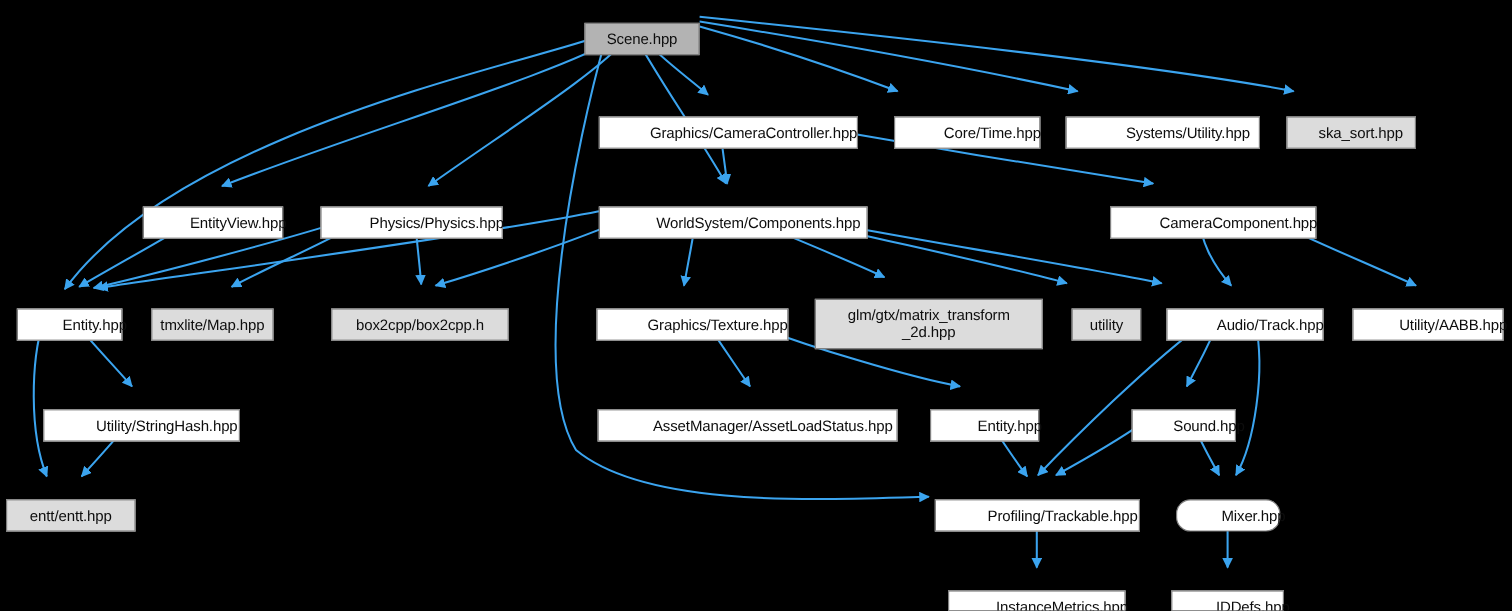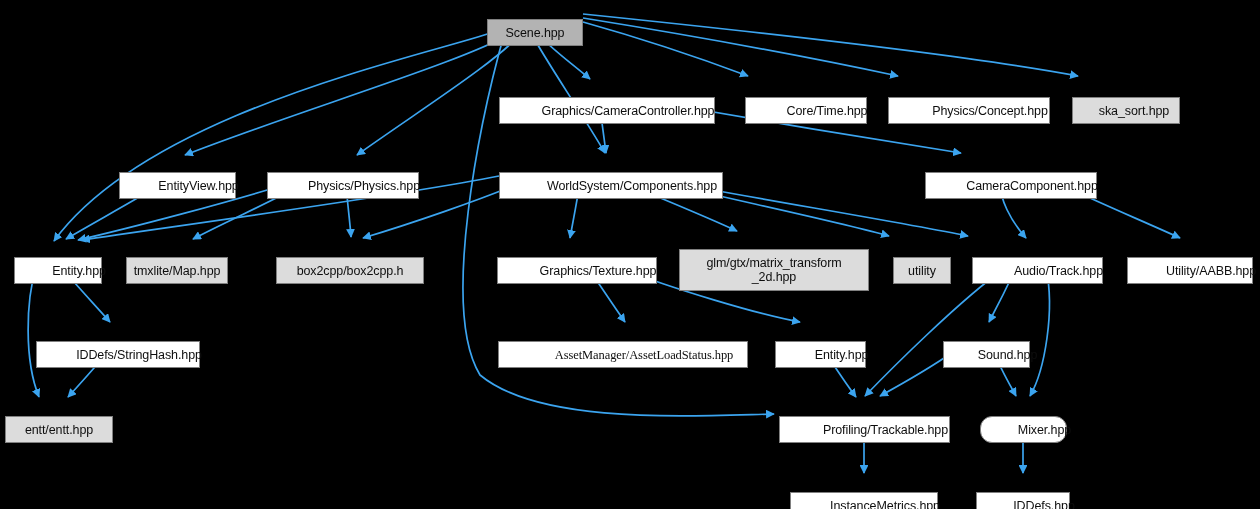--- a/index.html
+++ b/index.html
@@ -76,37 +76,37 @@
         <path d="M 953,352 C 930,368 900,385 880,396" marker-end="url(#ah)"></path>
         <path d="M 994,352 C 1000,368 1010,385 1016,396" marker-end="url(#ah)"></path>
         <path d="M 864,427 C 864,443 864,460 864,473" marker-end="url(#ah)"></path>
         <path d="M 1023,427 C 1023,443 1023,460 1023,473" marker-end="url(#ah)"></path>
       </g>
   </svg>
   <div id="node-layer">
       <div class="node root" style="left: 487px; top: 3px; width: 96px; height: 27px;">Scene.hpp</div>
       <div class="node int" style="left: 499px; top: 81px; width: 216px; height: 27px;">Graphics/CameraController.hpp</div>
       <div class="node int" style="left: 745px; top: 81px; width: 122px; height: 27px;">Core/Time.hpp</div>
-      <div class="node int" style="left: 888px; top: 81px; width: 162px; height: 27px;">Physics/Concept.hpp</div>
+      <div class="node int" style="left: 888px; top: 81px; width: 162px; height: 27px;">Systems/Utility.hpp</div>
       <div class="node ext" style="left: 1072px; top: 81px; width: 108px; height: 27px; padding-left: 16px;">ska_sort.hpp</div>
       <div class="node int" style="left: 119px; top: 156px; width: 117px; height: 27px;">EntityView.hpp</div>
       <div class="node int" style="left: 267px; top: 156px; width: 152px; height: 27px;">Physics/Physics.hpp</div>
       <div class="node int" style="left: 499px; top: 156px; width: 224px; height: 27px;">WorldSystem/Components.hpp</div>
       <div class="node int" style="left: 925px; top: 156px; width: 172px; height: 27px;">CameraComponent.hpp</div>
       <div class="node int" style="left: 14px; top: 241px; width: 88px; height: 27px;">Entity.hpp</div>
       <div class="node ext" style="left: 126px; top: 241px; width: 102px; height: 27px;">tmxlite/Map.hpp</div>
       <div class="node ext" style="left: 276px; top: 241px; width: 148px; height: 27px;">box2cpp/box2cpp.h</div>
       <div class="node int" style="left: 497px; top: 241px; width: 160px; height: 27px;">Graphics/Texture.hpp</div>
       <div class="node ext" style="left: 679px; top: 233px; width: 190px; height: 42px;">glm/gtx/matrix_transform
 _2d.hpp</div>
       <div class="node ext" style="left: 893px; top: 241px; width: 58px; height: 27px;">utility</div>
       <div class="node int" style="left: 972px; top: 241px; width: 131px; height: 27px;">Audio/Track.hpp</div>
       <div class="node int" style="left: 1127px; top: 241px; width: 126px; height: 27px;">Utility/AABB.hpp</div>
-      <div class="node int" style="left: 36px; top: 325px; width: 164px; height: 27px;">IDDefs/StringHash.hpp</div>
-      <div class="node int" style="left: 498px; top: 325px; width: 250px; height: 27px; font-family: Liberation Serif, serif;">AssetManager/AssetLoadStatus.hpp</div>
+      <div class="node int" style="left: 36px; top: 325px; width: 164px; height: 27px;">Utility/StringHash.hpp</div>
+      <div class="node int" style="left: 498px; top: 325px; width: 250px; height: 27px;">AssetManager/AssetLoadStatus.hpp</div>
       <div class="node int" style="left: 775px; top: 325px; width: 91px; height: 27px;">Entity.hpp</div>
       <div class="node int" style="left: 943px; top: 325px; width: 87px; height: 27px;">Sound.hpp</div>
       <div class="node ext" style="left: 5px; top: 400px; width: 108px; height: 27px; text-align: center;">entt/entt.hpp</div>
       <div class="node int" style="left: 779px; top: 400px; width: 171px; height: 27px;">Profiling/Trackable.hpp</div>
       <div class="node int" style="left: 980px; top: 400px; width: 87px; height: 27px; border-radius: 12px;">Mixer.hpp</div>
       <div class="node int" style="left: 790px; top: 476px; width: 148px; height: 27px;">InstanceMetrics.hpp</div>
       <div class="node int" style="left: 976px; top: 476px; width: 94px; height: 27px;">IDDefs.hpp</div>
     </div>
 </div>
 

